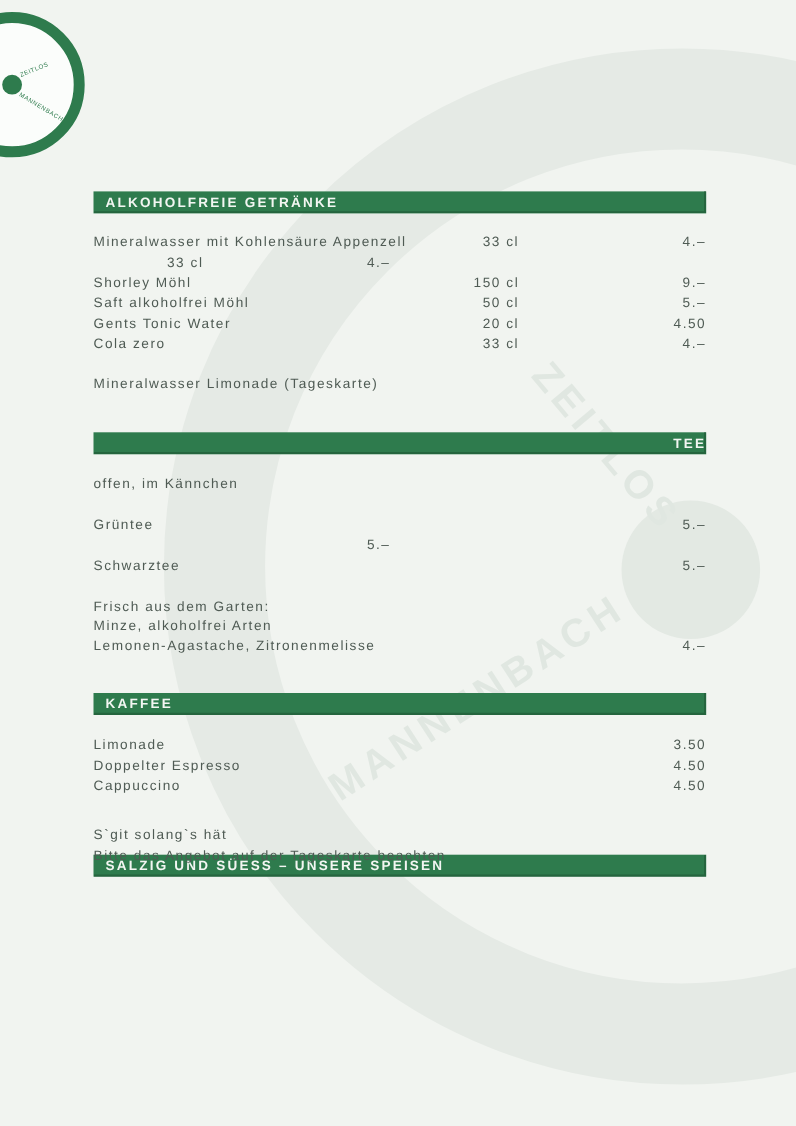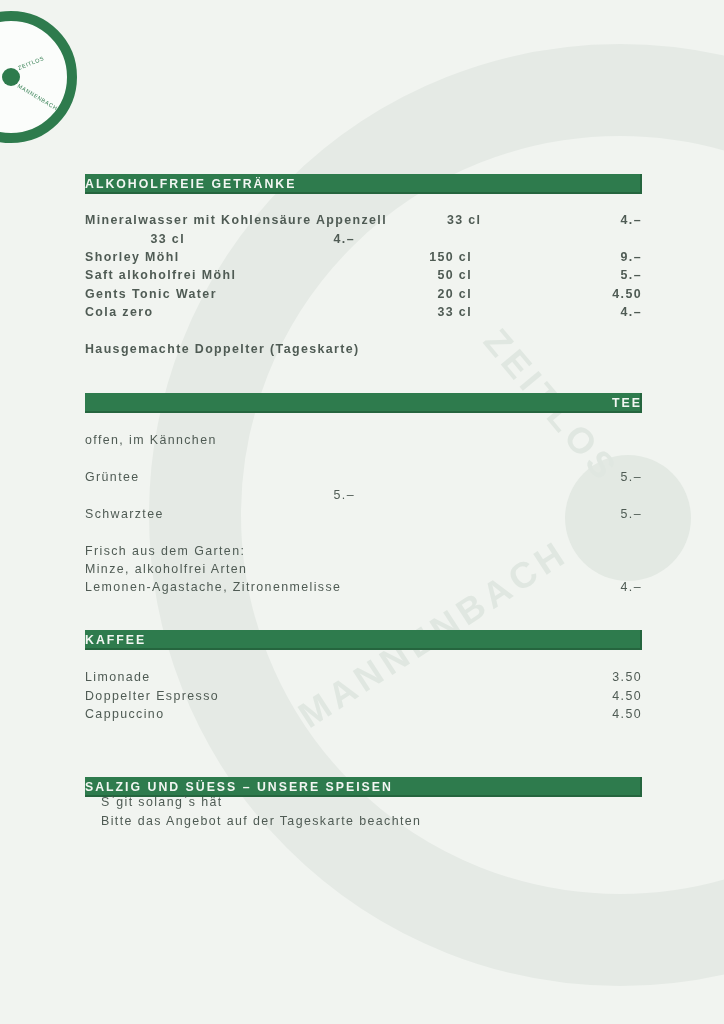--- a/index.html
+++ b/index.html
@@ -12,38 +12,38 @@
   }
   .wm{position:absolute;left:0;top:0;z-index:0;}
   .brand-logo{position:absolute;left:-57px;top:9px;z-index:2;}
   .content{position:absolute;left:0;top:0;width:100%;height:100%;z-index:1;}
 
   .bar{
     position:absolute;left:85px;width:557px;height:20px;
     background:#2e7b4d;
     box-shadow:inset -2px -2px 0 rgba(20,60,35,.35);
     display:flex;align-items:center;
-    box-sizing:border-box;
+    padding-left:11px;box-sizing:border-box;
   }
   .bar span{
     color:#f2f6f2;font-weight:bold;font-size:12.3px;letter-spacing:2px;
     white-space:nowrap;
   }
   .rows{position:absolute;left:85px;width:557px;}
   .row{height:18.4px;display:flex;align-items:center;}
   .row .name{flex:1;white-space:nowrap;}
   .row .size{width:100px;text-align:right;white-space:nowrap;}
   .row .price{width:170px;text-align:right;white-space:nowrap;}
   .row span{
     color:#4f5b54;font-size:12.4px;letter-spacing:1.4px;
   }
-  .bar1{top:174px;} .rows1{top:211px;font-weight:bold;}
+  .bar1{top:174px;} .rows1{top:211px;}
   .bar2{top:393px;justify-content:flex-end;} .rows2{top:431px;}
   .bar3{top:630px;text-align:center;} .rows3{top:668px;}
-  .bar4{top:777px;} .rows4{top:793px;margin-left:16px;}
+  .bar4{top:777px;} .rows4{top:750px;}
 </style>
 </head>
 <body>
 
 <div class="page">
 
   <svg class="wm" width="724" height="1024" viewBox="0 0 724 1024">
     <circle cx="620" cy="515" r="425" fill="none" stroke="#e5eae5" stroke-width="92"></circle>
     <circle cx="628" cy="518" r="63" fill="#e3e9e3"></circle>
     <text transform="translate(482,342) rotate(50)" x="0" y="0" font-size="36" letter-spacing="5" fill="#e0e7e1" font-weight="bold">ZEITLOS</text>
@@ -87,21 +87,21 @@
         <span class="size">20 cl</span>
         <span class="price">4.50</span>
       </div>
       <div class="row">
         <span class="name">Cola zero</span>
         <span class="size">33 cl</span>
         <span class="price">4.–</span>
       </div>
       <div class="row spacer"></div>
       <div class="row">
-        <span class="name">Hausgemachte Doppelter (Tageskarte)</span>
+        <span class="name">Mineralwasser Limonade (Tageskarte)</span>
       </div>
     </div>
 
     <div class="bar bar2">
       <span>TEE</span>
     </div>
     <div class="rows rows2">
       <div class="row">
         <span class="name">offen, im Kännchen</span>
       </div>

